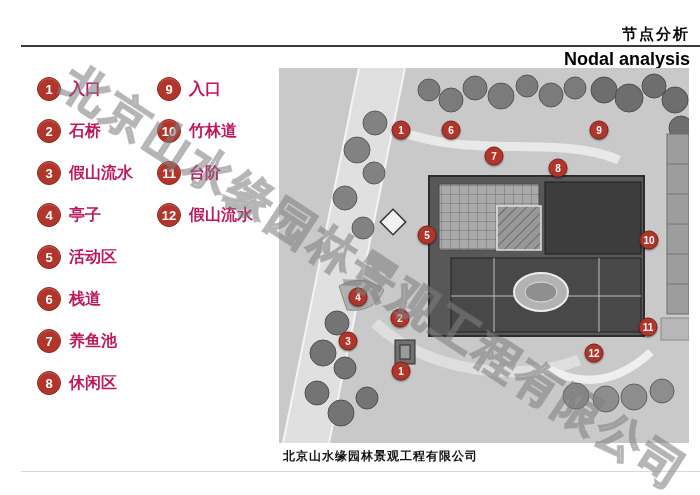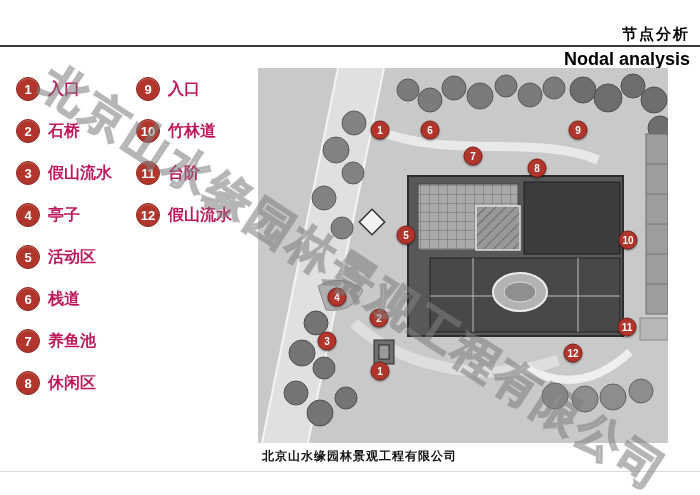--- a/index.html
+++ b/index.html
@@ -1,21 +1,21 @@
 <!DOCTYPE html>
 <html><head>
 <meta charset="utf-8">
 <style>
   html,body{margin:0;padding:0;}
   body{
     width:700px;height:495px;background:#ffffff;
     font-family:"Liberation Sans", sans-serif;
     position:relative;overflow:hidden;
   }
-  .page{position:absolute;inset:0;background:#ffffff;}
+  .page{position:absolute;inset:0;background:#ffffff;margin-left:21px;}
 
   
   .title-cn{
     position:absolute;top:25px;right:10px;
     font-family:"Liberation Serif", serif;
     font-size:15px;font-weight:bold;color:#000;letter-spacing:2px;
   }
   .header-rule{
     position:absolute;top:45px;left:0;width:700px;height:0;
     border-top:2px solid #3a3a3a;

